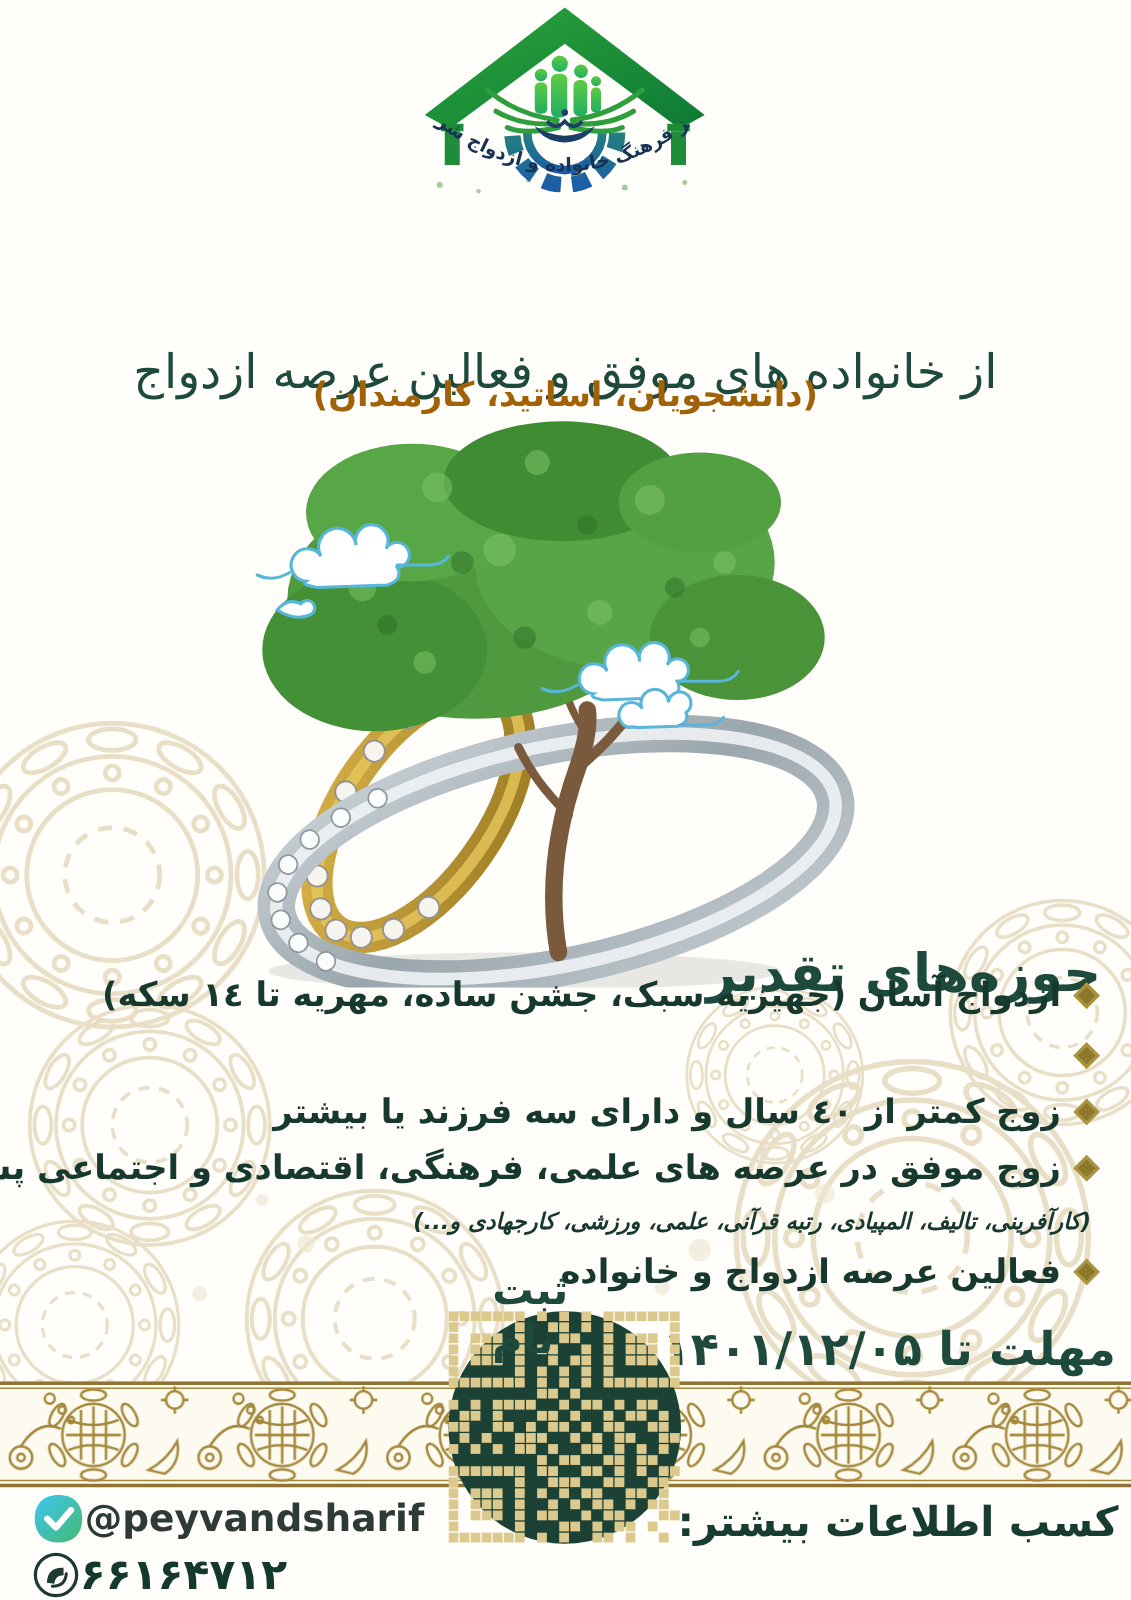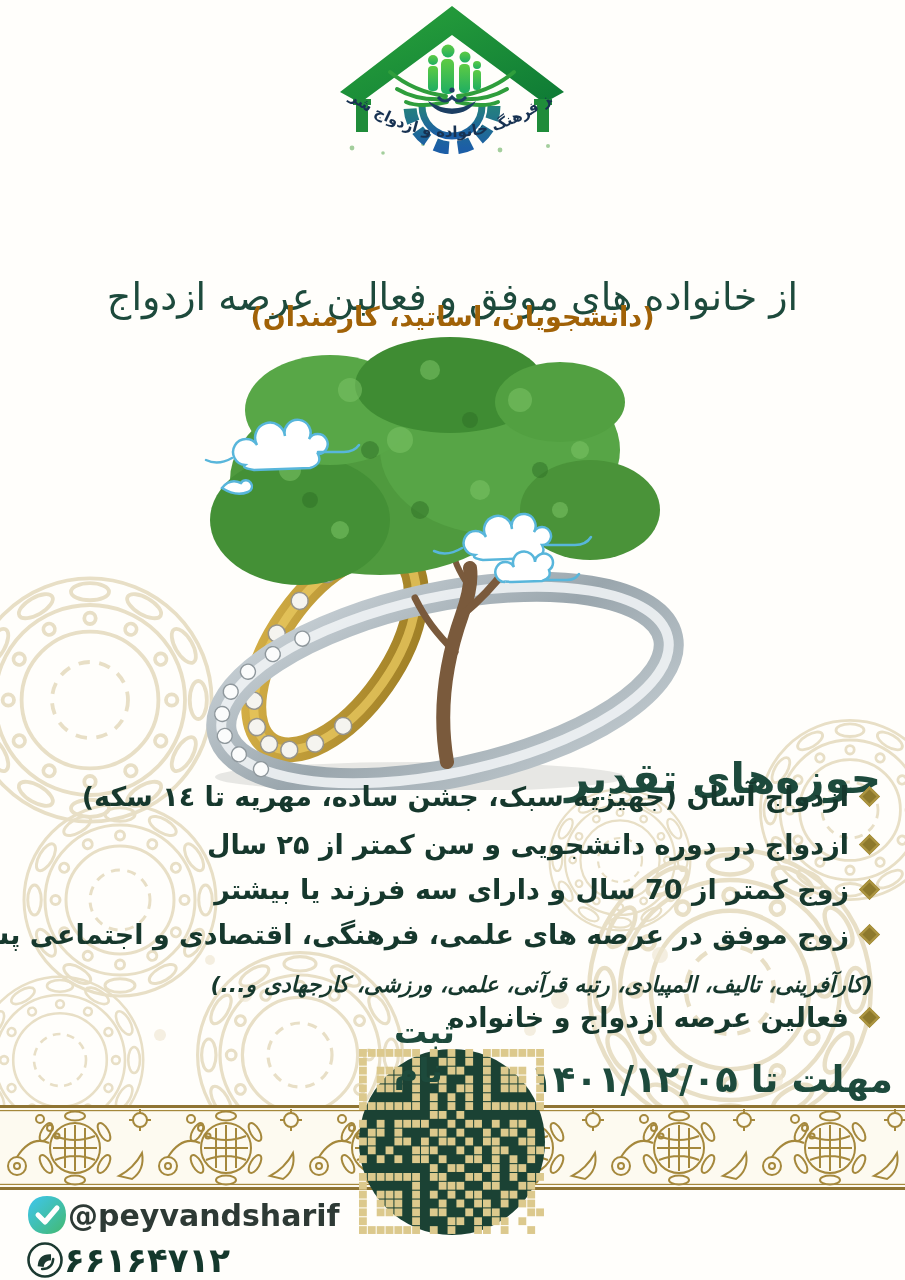--- a/index.html
+++ b/index.html
@@ -14,21 +14,21 @@
   .audience{position:absolute;top:301px;left:0;width:100%;text-align:center;
          font-size:27px;font-weight:bold;color:#a16207;z-index:2;}
   
   .heading{position:absolute;top:712px;right:24px;font-size:42px;font-weight:bold;
          color:#1d4a3c;z-index:2;}
   .bullets{position:absolute;top:772px;right:28px;width:860px;margin:0;padding:0;
          list-style:none;color:#16382d;z-index:2;}
   .bullets li{display:flex;align-items:center;white-space:nowrap;font-weight:bold;
          font-size:27px;height:48px;}
   .bullets li:nth-child(3){height:42px;}
-  .bullets li:nth-child(5){height:39px;font-size:22px;font-style:italic;padding-right:4px;align-items:flex-end;}
+  .bullets li:nth-child(5){height:39px;font-size:18px;font-style:italic;padding-right:4px;}
   .bullets li:nth-child(6){height:40px;}
   .diamond{width:15px;height:15px;background:#8d792c;box-shadow:inset 0 0 0 2.5px #ab9440;
          transform:rotate(45deg);margin-left:13px;flex:0 0 auto;}
   
   .cta{position:absolute;top:1012px;left:394px;width:120px;text-align:left;
        font-size:33px;font-weight:bold;color:#1d4a3c;z-index:6;}
   .deadline{position:absolute;top:1058px;right:12px;font-size:37px;font-weight:bold;
        color:#1d4a3c;z-index:2;}
   
   .band{position:absolute;top:1105px;left:0;width:905px;height:85px;z-index:1;}
@@ -260,25 +260,24 @@
   </svg>
 
   <h3 class="heading">حوزه‌های تقدیر</h3>
   <ul class="bullets">
     <li>
       <span class="diamond"></span>
       <span>ازدواج آسان (جهیزیه سبک، جشن ساده، مهریه تا ١٤ سکه)</span>
     </li>
     <li>
       <span class="diamond"></span>
-      <span>ازدواج در دوره دانشجویی و سن کمتر از ۲۵ سال</span>
     </li>
     <li>
       <span class="diamond"></span>
-      <span>زوج کمتر از 70 سال و دارای سه فرزند یا بیشتر</span>
+      <span>زوج کمتر از ٤۰ سال و دارای سه فرزند یا بیشتر</span>
     </li>
     <li>
       <span class="diamond"></span>
       <span>زوج موفق در عرصه های علمی، فرهنگی، اقتصادی و اجتماعی پس از ازدواج</span>
     </li>
     <li>
       <span>(کارآفرینی، تالیف، المپیادی، رتبه قرآنی، علمی، ورزشی، کارجهادی و...)</span>
     </li>
     <li>
       <span class="diamond"></span>
@@ -552,20 +551,21 @@
         <rect x="36" y="120" width="5.3" height="5.3" fill="#dcc98d"></rect>
         <rect x="48" y="120" width="5.3" height="5.3" fill="#dcc98d"></rect>
         <rect x="60" y="120" width="5.3" height="5.3" fill="#dcc98d"></rect>
         <rect x="78" y="120" width="5.3" height="5.3" fill="#dcc98d"></rect>
         <rect x="84" y="120" width="5.3" height="5.3" fill="#dcc98d"></rect>
         <rect x="96" y="120" width="5.3" height="5.3" fill="#dcc98d"></rect>
         <rect x="114" y="120" width="5.3" height="5.3" fill="#dcc98d"></rect>
       </svg>
   </div>
 
+  <div class="footer-info">کسب اطلاعات بیشتر:</div>
 
   <div class="contact handle-row">
     <svg width="42" height="42" viewBox="0 0 42 42">
       <defs>
         <linearGradient id="baleg" x1="0" y1="0" x2="1" y2="1">
           <stop offset="0" stop-color="#3ec6f0"></stop>
             <stop offset="1" stop-color="#43b96f"></stop>
         </linearGradient>
       </defs>
       <path d="M21,2 C33,2 40,9 40,21 C40,33 33,40 21,40 C9,40 2,33 2,21 C2,9 9,2 21,2 Z" fill="url(#baleg)"></path>

